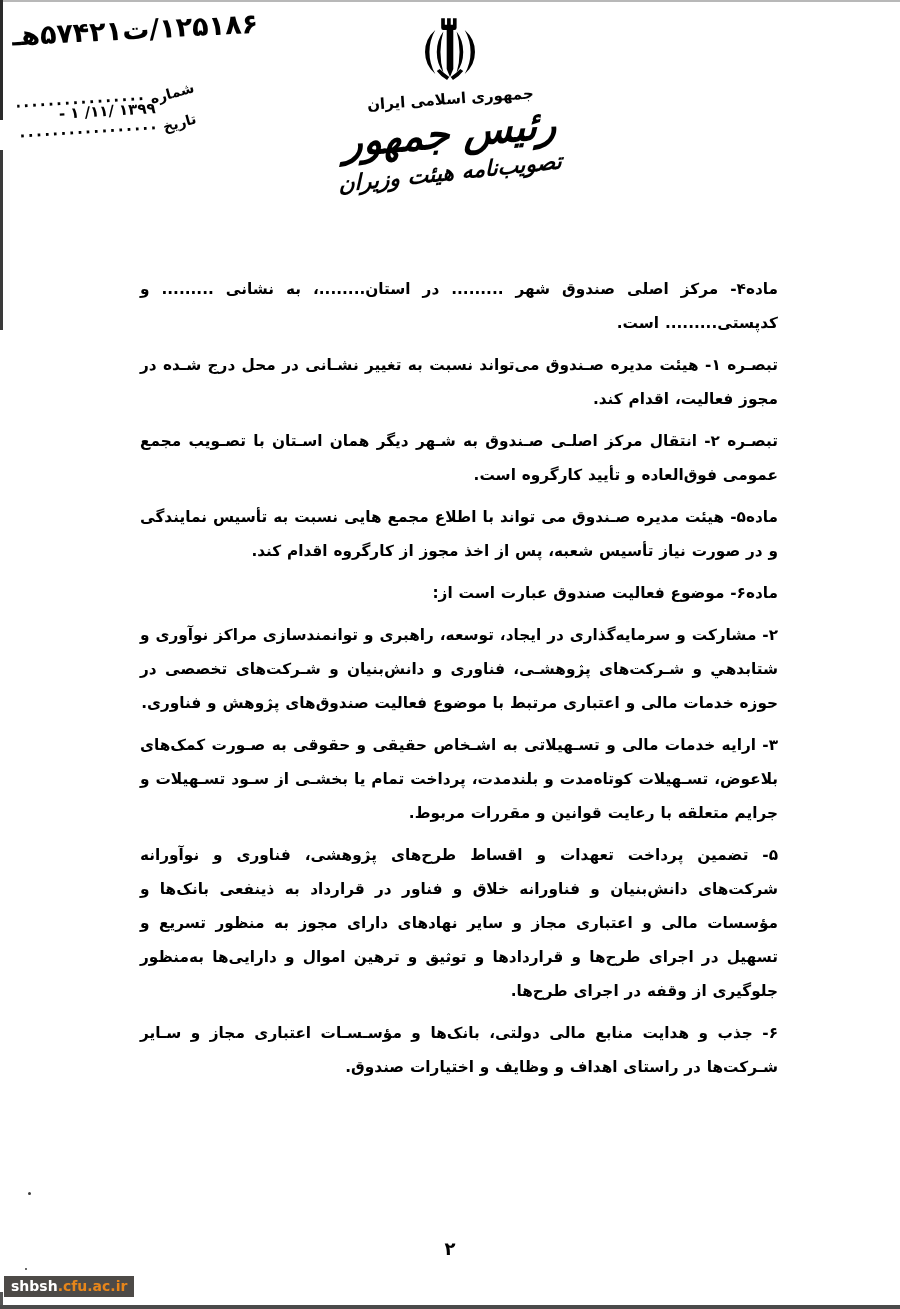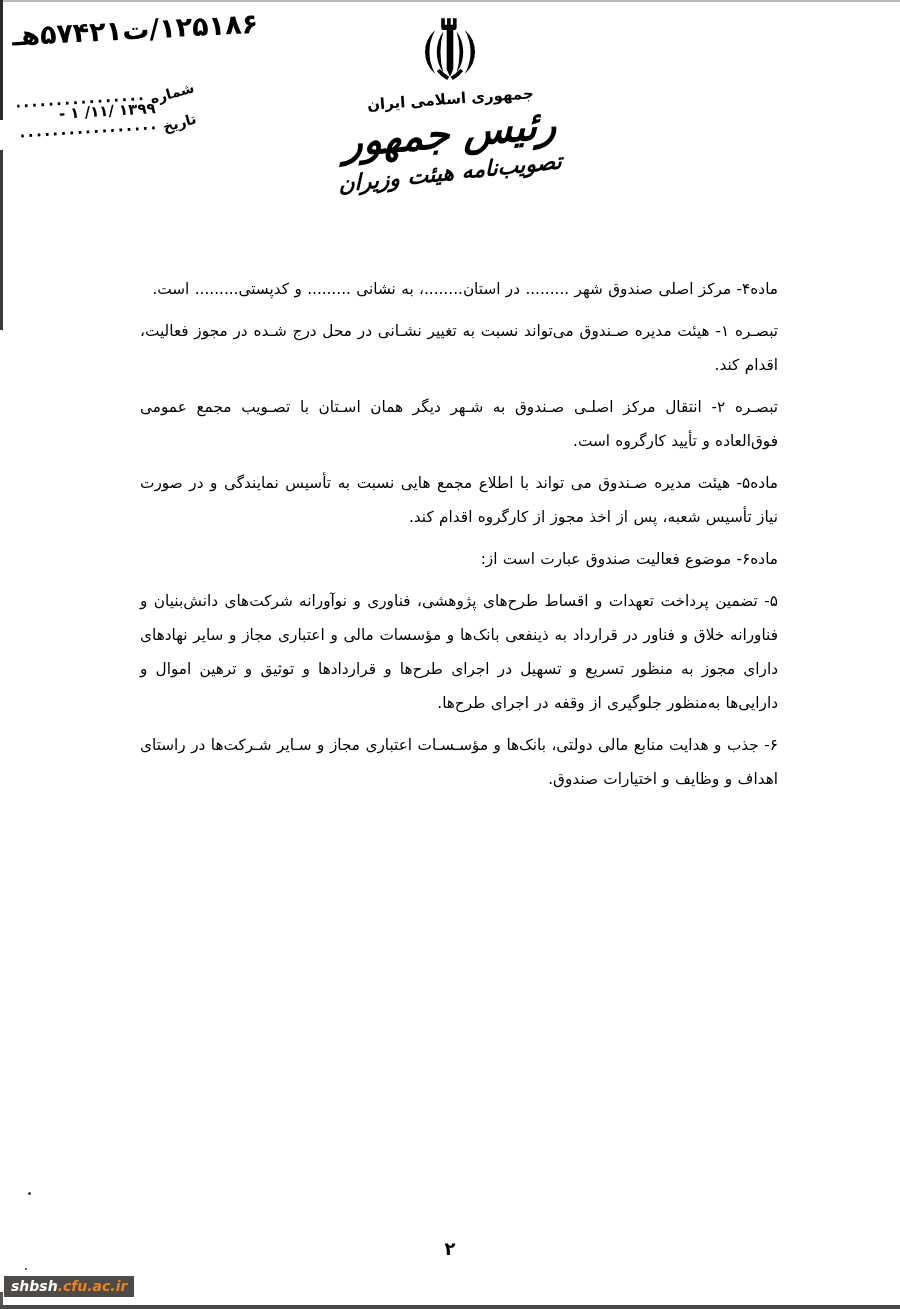--- a/index.html
+++ b/index.html
@@ -147,20 +147,21 @@
   
   .body {
     position: absolute;
     right: 122px;
     left: 140px;
     top: 272px;
     direction: rtl;
     text-align: justify;
     text-align-last: right;
     font-family: "DejaVu Sans", "Liberation Sans", sans-serif;
+    font-weight: bold;
   }
   .para {
     font-size: 15.3px;
     line-height: 34px;
     margin: 0 0 8px 0;
     text-align: justify;
     text-align-last: right;
     word-spacing: 0.5px;
   }
 
@@ -176,21 +177,20 @@
   }
   .watermark {
     position: absolute;
     left: 4px;
     bottom: 12px;
     background: #4d4a47;
     padding: 3px 7px 4px 7px;
     font-family: "DejaVu Sans", "Liberation Sans", sans-serif;
     font-size: 14px;
     font-weight: 700;
-    font-style: italic;
     direction: ltr;
     line-height: 1;
     white-space: nowrap;
   }
   .watermark .wm-a { color: #ffffff; }
   .watermark .wm-b { color: #e8861a; }
 
   .speck {
     position: absolute;
     background: #3a3a3a;
@@ -245,20 +245,22 @@
     <div><span class="president-title">رئیس جمهور</span></div>
     <div><span class="doc-kind">تصویب‌نامه هیئت وزیران</span></div>
   </div>
 
   <div class="body">
     <p class="para">ماده۴- مرکز اصلی صندوق شهر ......... در استان........، به نشانی ......... و کدپستی......... است.</p>
     <p class="para">تبصـره ۱- هیئت مدیره صـندوق می‌تواند نسبت به تغییر نشـانی در محل درج شـده در مجوز فعالیت، اقدام کند.</p>
     <p class="para">تبصـره ۲- انتقال مرکز اصلـی صـندوق به شـهر دیگر همان اسـتان با تصـویب مجمع عمومی فوق‌العاده و تأیید کارگروه است.</p>
     <p class="para">ماده۵- هیئت مدیره صـندوق می تواند با اطلاع مجمع هایی نسبت به تأسیس نمایندگی و در صورت نیاز تأسیس شعبه، پس از اخذ مجوز از کارگروه اقدام کند.</p>
     <p class="para">ماده۶- موضوع فعالیت صندوق عبارت است از:</p>
+    <p class="para">۲- مشارکت و سرمایه‌گذاری در ایجاد، توسعه، راهبری و توانمندسازی مراکز نوآوری و شتابدهي و شـرکت‌های پژوهشـی، فناوری و دانش‌بنیان و شـرکت‌های تخصصی در حوزه خدمات مالی و اعتباری مرتبط با موضوع فعالیت صندوق‌های پژوهش و فناوری.</p>
+    <p class="para">۳- ارایه خدمات مالی و تسـهیلاتی به اشـخاص حقیقی و حقوقی به صـورت کمک‌های بلاعوض، تسـهیلات کوتاه‌مدت و بلندمدت، پرداخت تمام یا بخشـی از سـود تسـهیلات و جرایم متعلقه با رعایت قوانین و مقررات مربوط.</p>
     <p class="para">۵- تضمین پرداخت تعهدات و اقساط طرح‌های پژوهشی، فناوری و نوآورانه شرکت‌های دانش‌بنیان و فناورانه خلاق و فناور در قرارداد به ذینفعی بانک‌ها و مؤسسات مالی و اعتباری مجاز و سایر نهادهای دارای مجوز به منظور تسریع و تسهیل در اجرای طرح‌ها و قراردادها و توثیق و ترهین اموال و دارایی‌ها به‌منظور جلوگیری از وقفه در اجرای طرح‌ها.</p>
     <p class="para">۶- جذب و هدایت منابع مالی دولتی، بانک‌ها و مؤسـسـات اعتباری مجاز و سـایر شـرکت‌ها در راستای اهداف و وظایف و اختیارات صندوق.</p>
   </div>
 
   <div class="speck" style="left:28px; top:1192px; width:3px; height:3px;"></div>
   <div class="speck" style="left:25px; top:1268px; width:2px; height:2px;"></div>
 
   <div class="page-number">۲</div>
 
   <div class="watermark">

